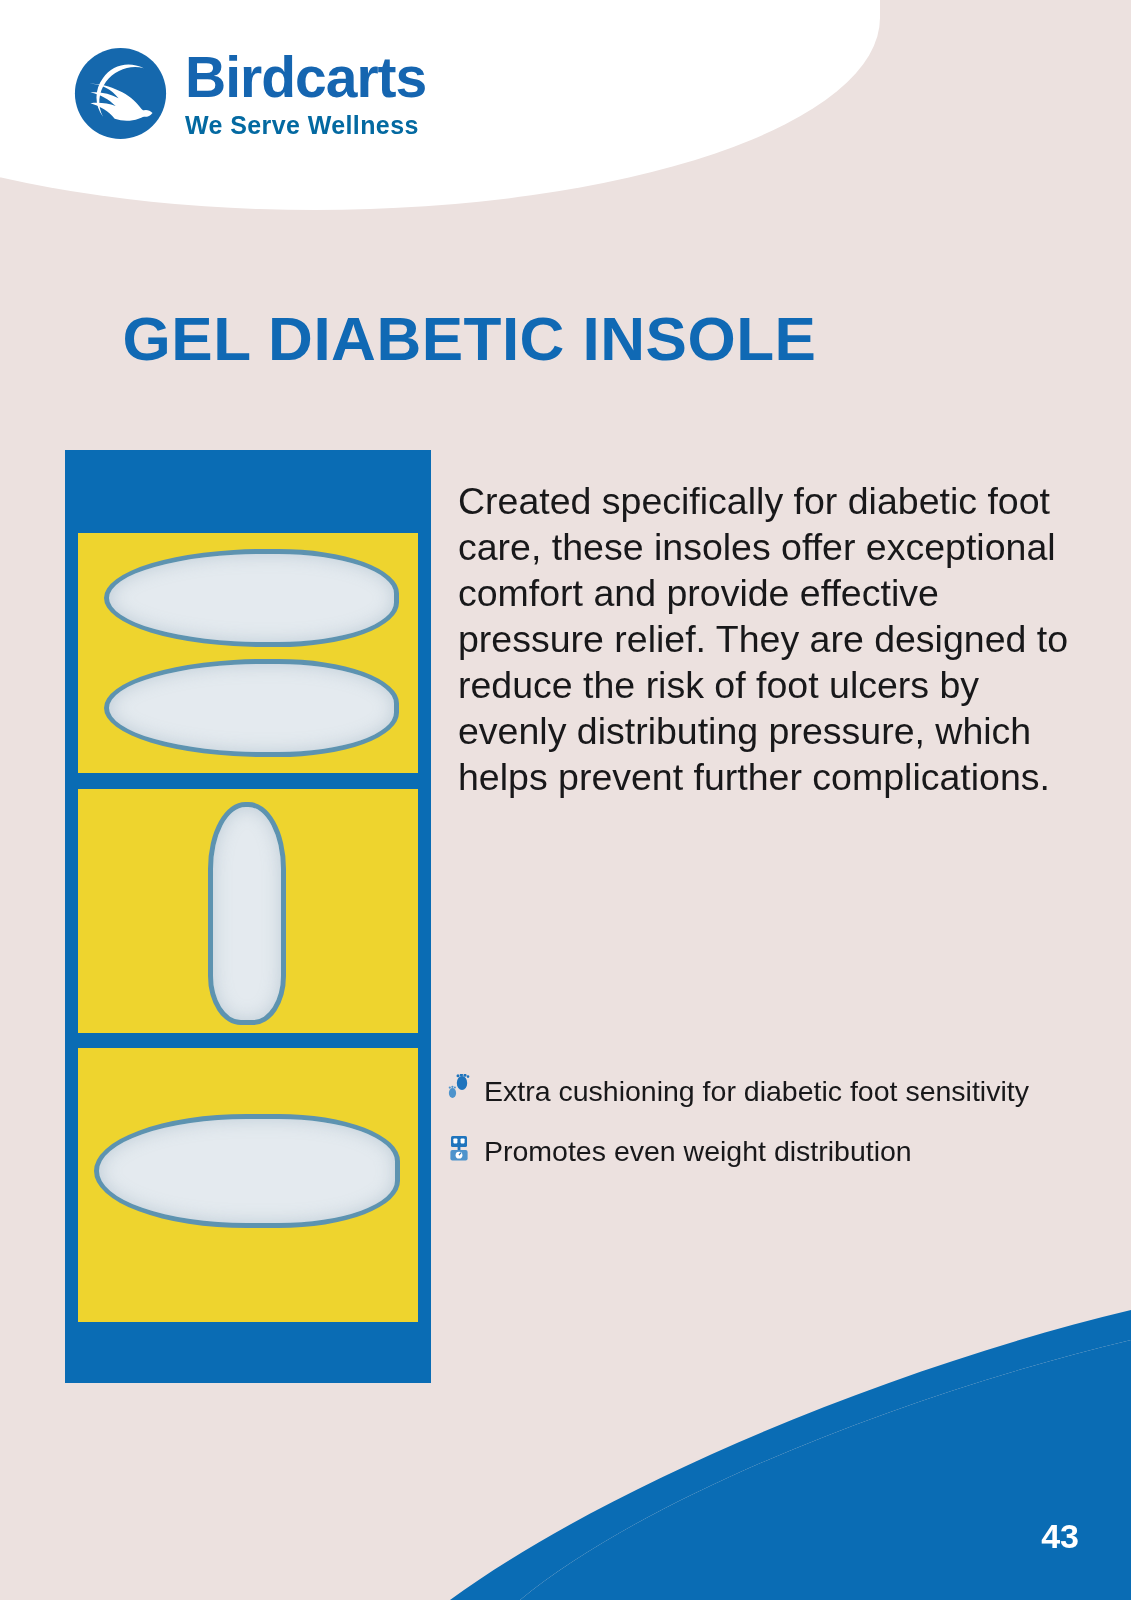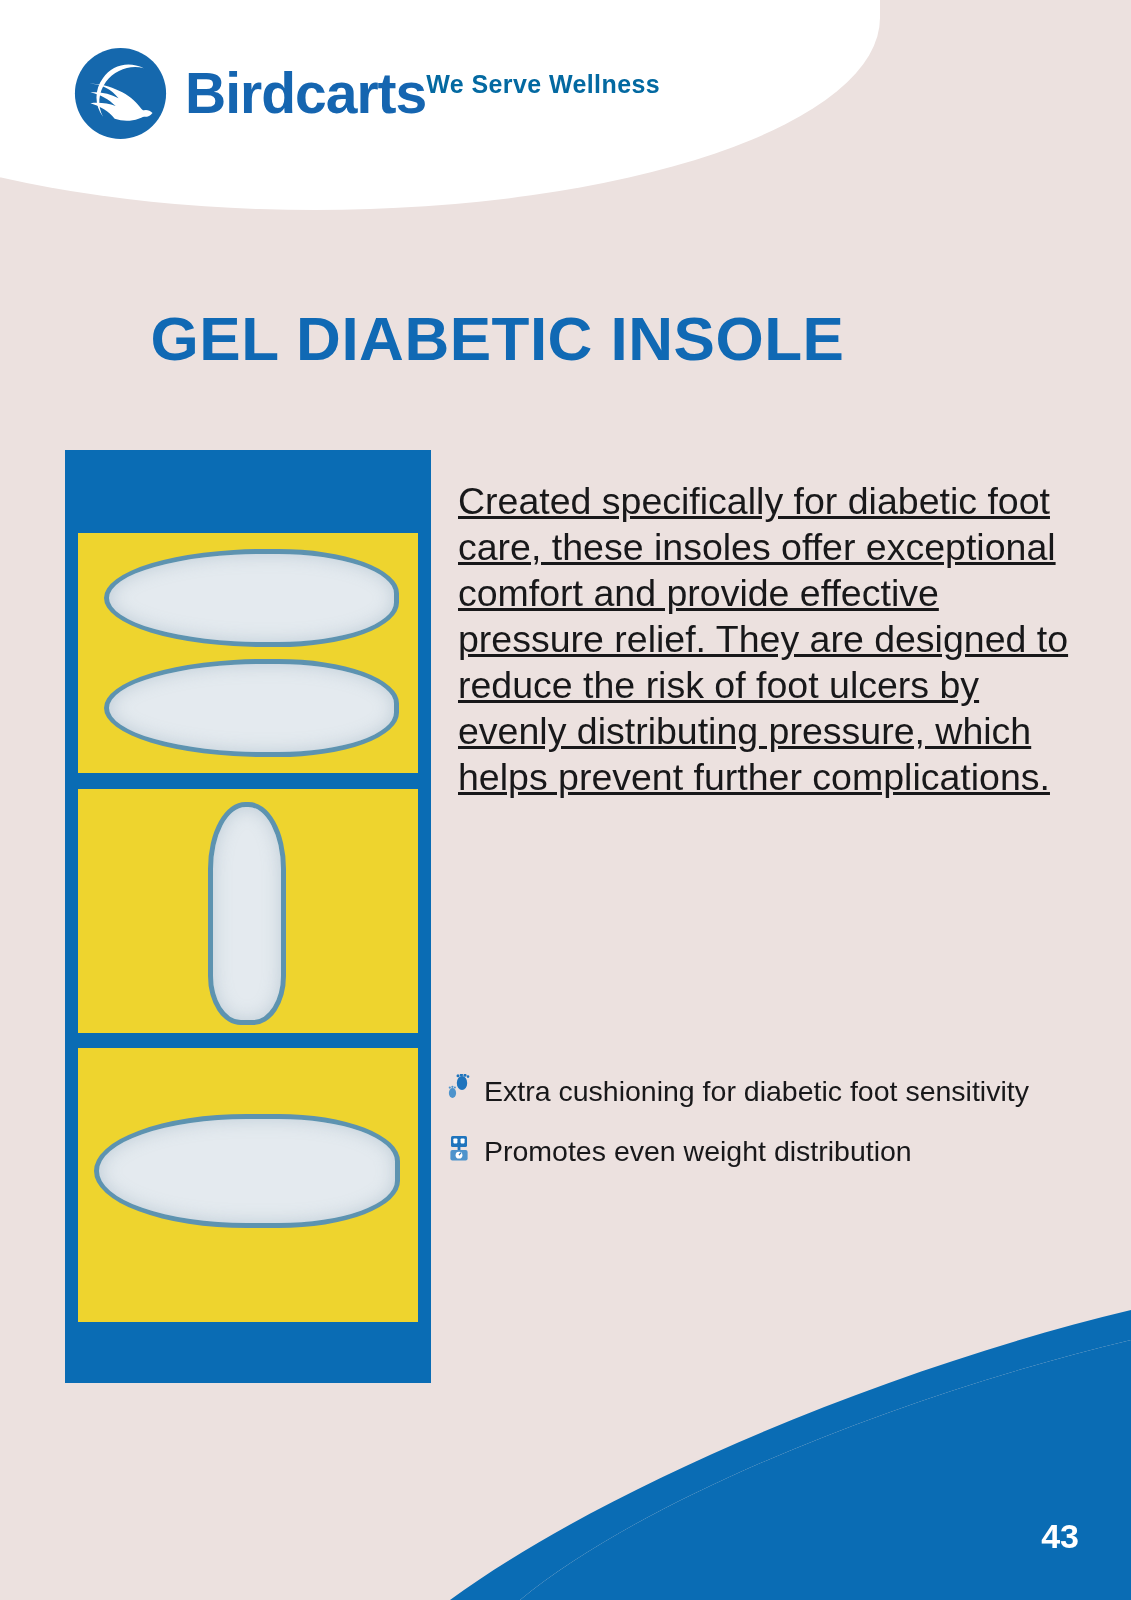--- a/index.html
+++ b/index.html
@@ -34,21 +34,21 @@
     align-items: center;
     gap: 16px;
   }
   #logo-mark {
     width: 97px;
     height: 97px;
     flex: 0 0 auto;
   }
   #logo-text {
     display: flex;
-    flex-direction: row;
+    flex-direction: column;
     line-height: 1;
   }
   #brand-name {
     font-size: 57px;
     font-weight: bold;
     color: #1565b0;
     letter-spacing: -1px;
   }
   #brand-tagline {
     font-size: 25px;
@@ -62,21 +62,20 @@
   #page-title {
     position: absolute;
     left: 0;
     top: 303px;
     width: 939px;
     text-align: center;
     font-size: 62px;
     font-weight: bold;
     color: #1069b4;
     letter-spacing: 0.5px;
-    margin-left: 28px;
   }
 
   
   #gallery-panel {
     position: absolute;
     left: 65px;
     top: 450px;
     width: 366px;
     height: 933px;
     background: #0a6cb4;
@@ -126,21 +125,20 @@
 
   
   #description {
     position: absolute;
     left: 458px;
     top: 478px;
     width: 622px;
     font-size: 37.5px;
     line-height: 46px;
     color: #18181a;
-    text-decoration: underline;
   }
 
   
   #feature-list {
     position: absolute;
     left: 446px;
     top: 1068px;
     width: 650px;
   }
   .feature-row {

